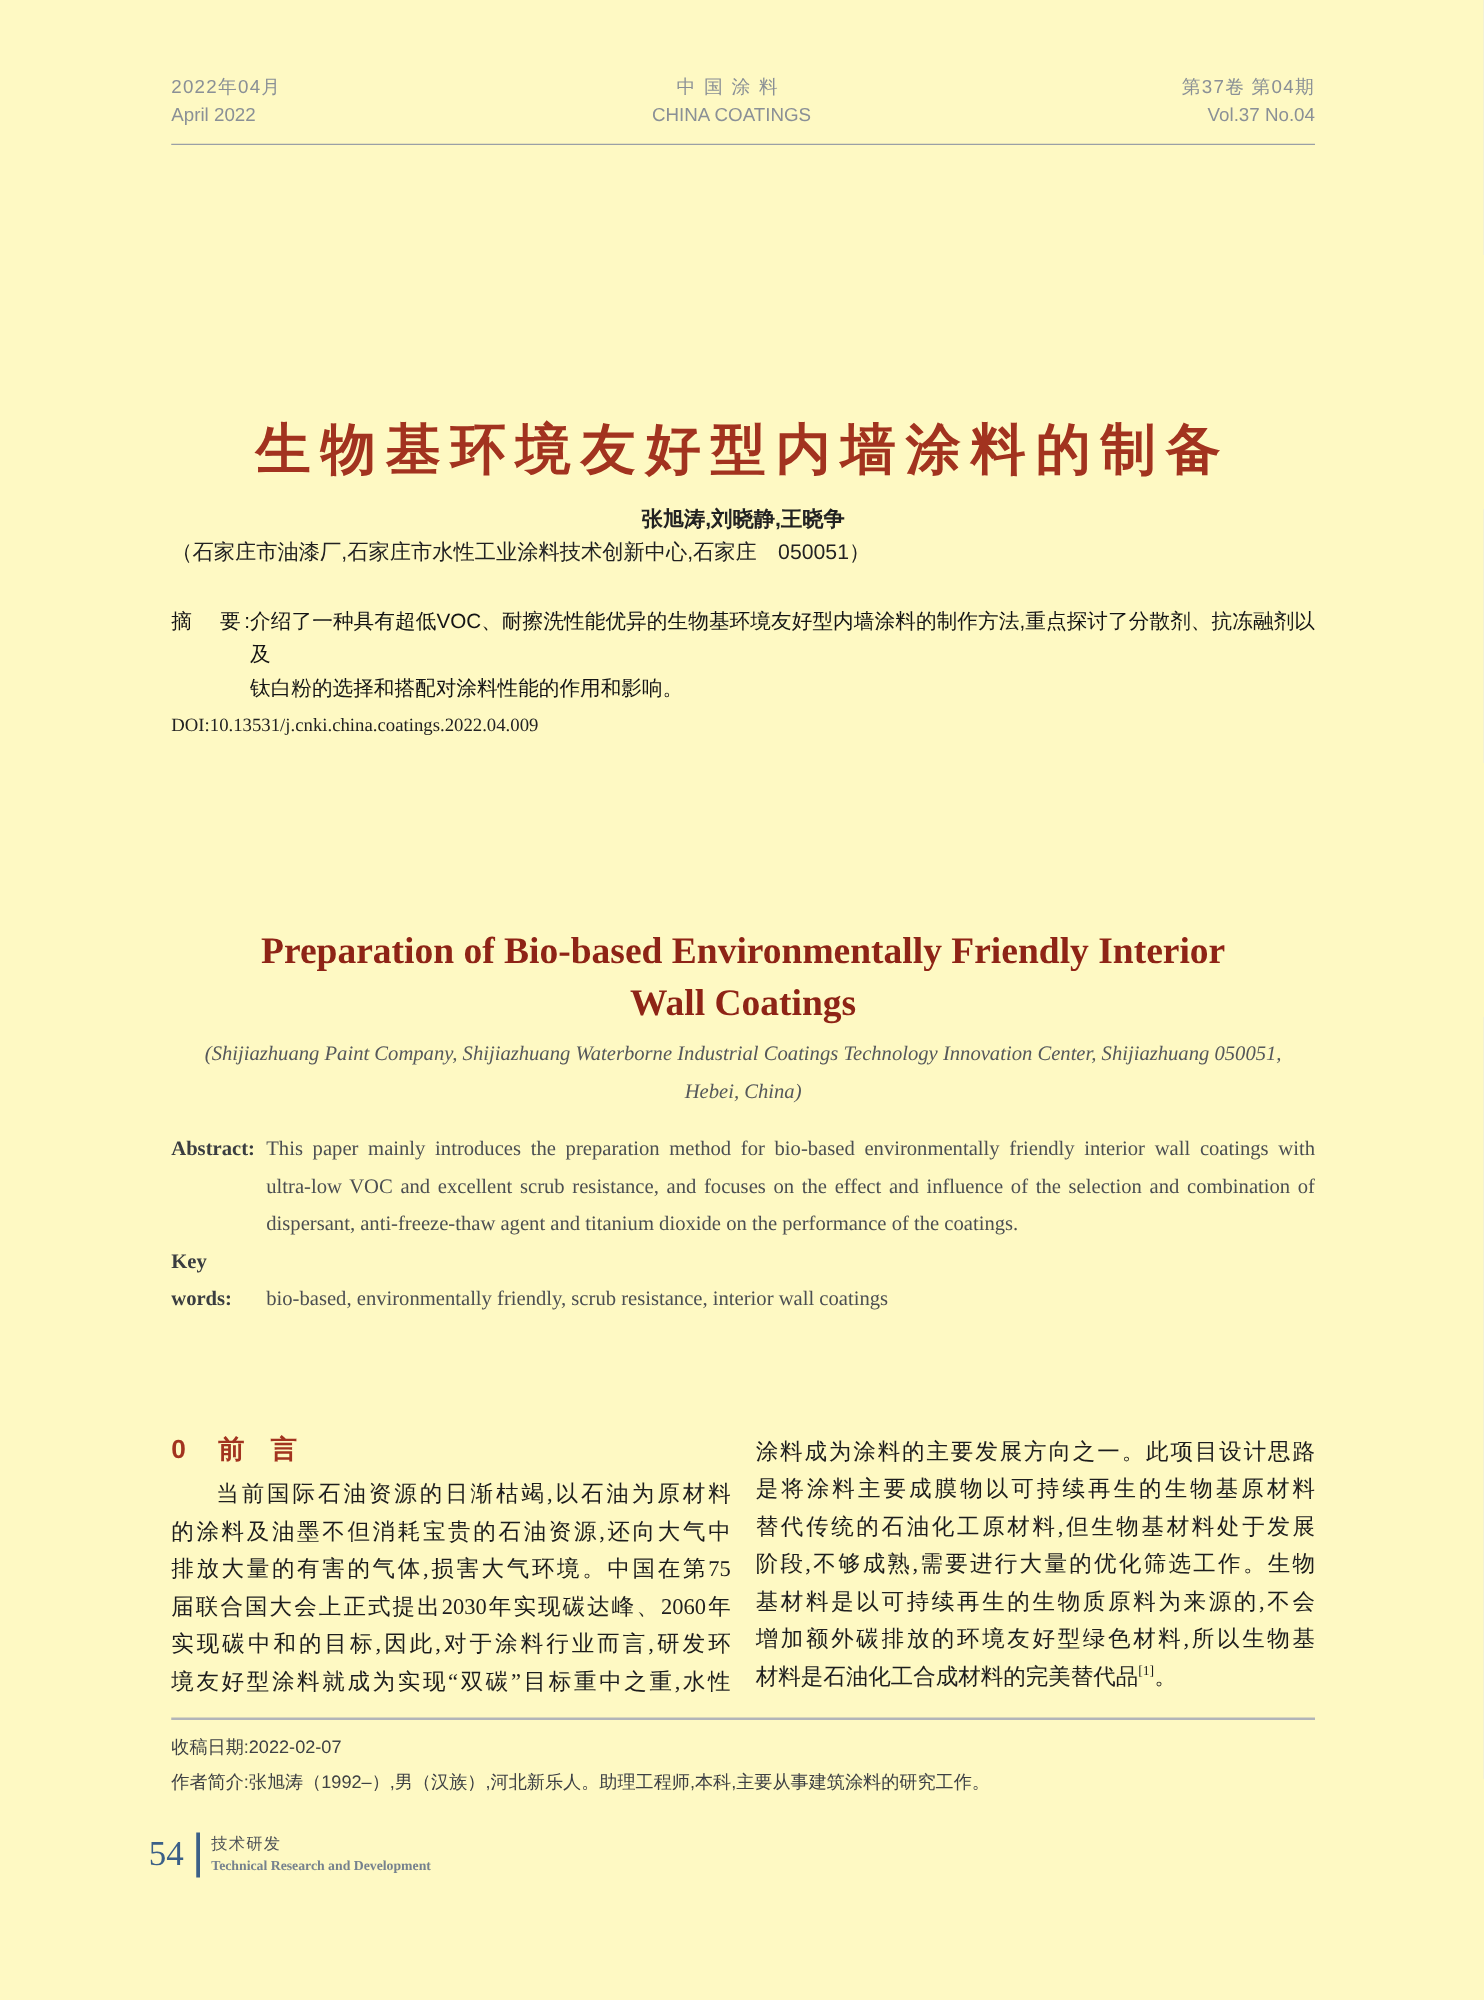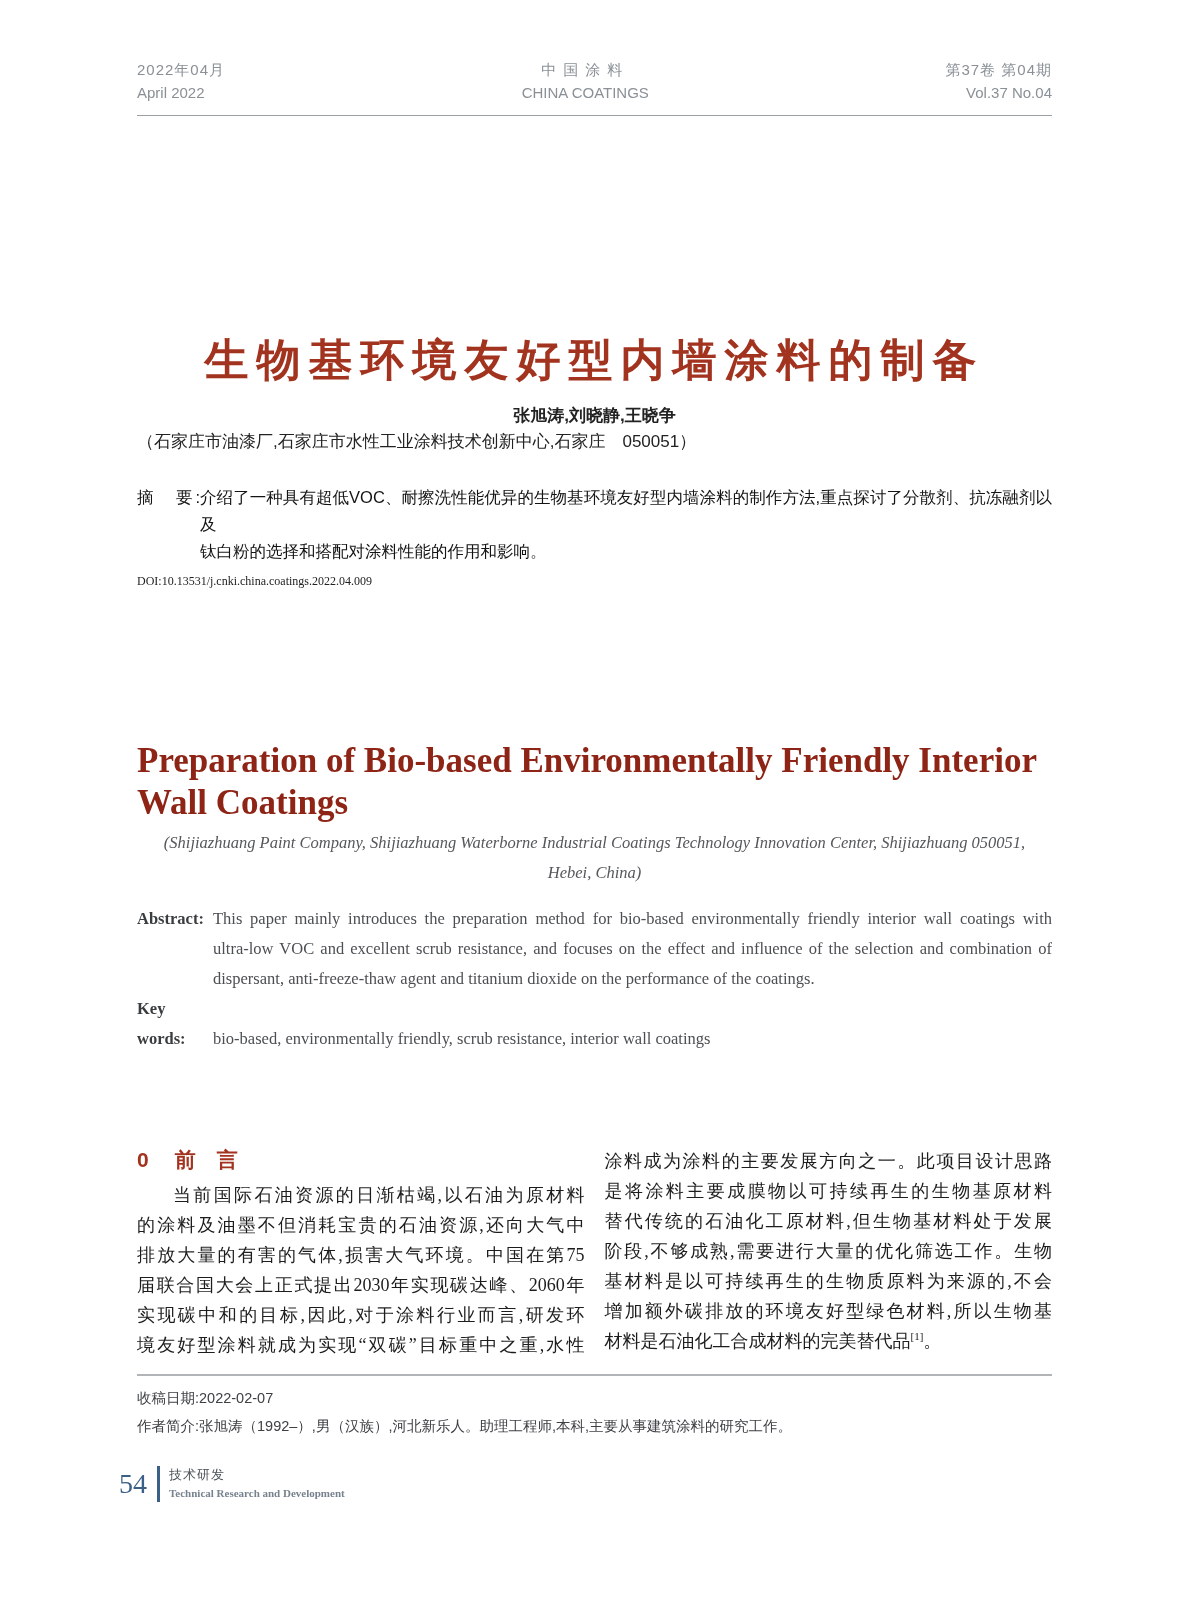--- a/index.html
+++ b/index.html
@@ -1,21 +1,21 @@
 <!DOCTYPE html>
 <html><head>
 <meta charset="utf-8">
 <style>
   * { margin: 0; padding: 0; box-sizing: border-box; }
   html, body { background: #e8e8e8; }
   .page {
     position: relative;
     width: 1187px;
     height: 1600px;
-    background: #ffffff;
+    background: #fef9c3;
     margin: 0 auto;
     overflow: hidden;
     font-family: "Liberation Sans", sans-serif;
     color: #1e1e1e;
   }
   .content { width: 915px; margin-left: 137px; }
 
   
   .jheader {
     display: flex;
@@ -74,31 +74,32 @@
     display: flex;
     margin-top: 7px;
     font-size: 16.5px;
     line-height: 24px;
   }
   .code-row .code-clc { width: 322px; }
   .code-row .code-doc { width: 287px; }
   .doi-line {
     margin-top: 5px;
     font-family: "Liberation Serif", serif;
-    font-size: 12px;
+    font-size: 15px;
     line-height: 22px;
     color: #222;
   }
 
   
   .title-en {
     margin-top: 148px;
-    font-family: "Liberation Serif", serif;
-    font-weight: bold;
-    font-size: 35px;
+    text-align: center;
+    font-family: "Liberation Serif", serif;
+    font-weight: bold;
+    font-size: 30px;
     line-height: 42px;
     color: #8e2416;
   }
   .authors-en {
     margin-top: 18px;
     text-align: center;
     font-size: 17px;
     line-height: 22px;
     color: #7d8185;
   }

